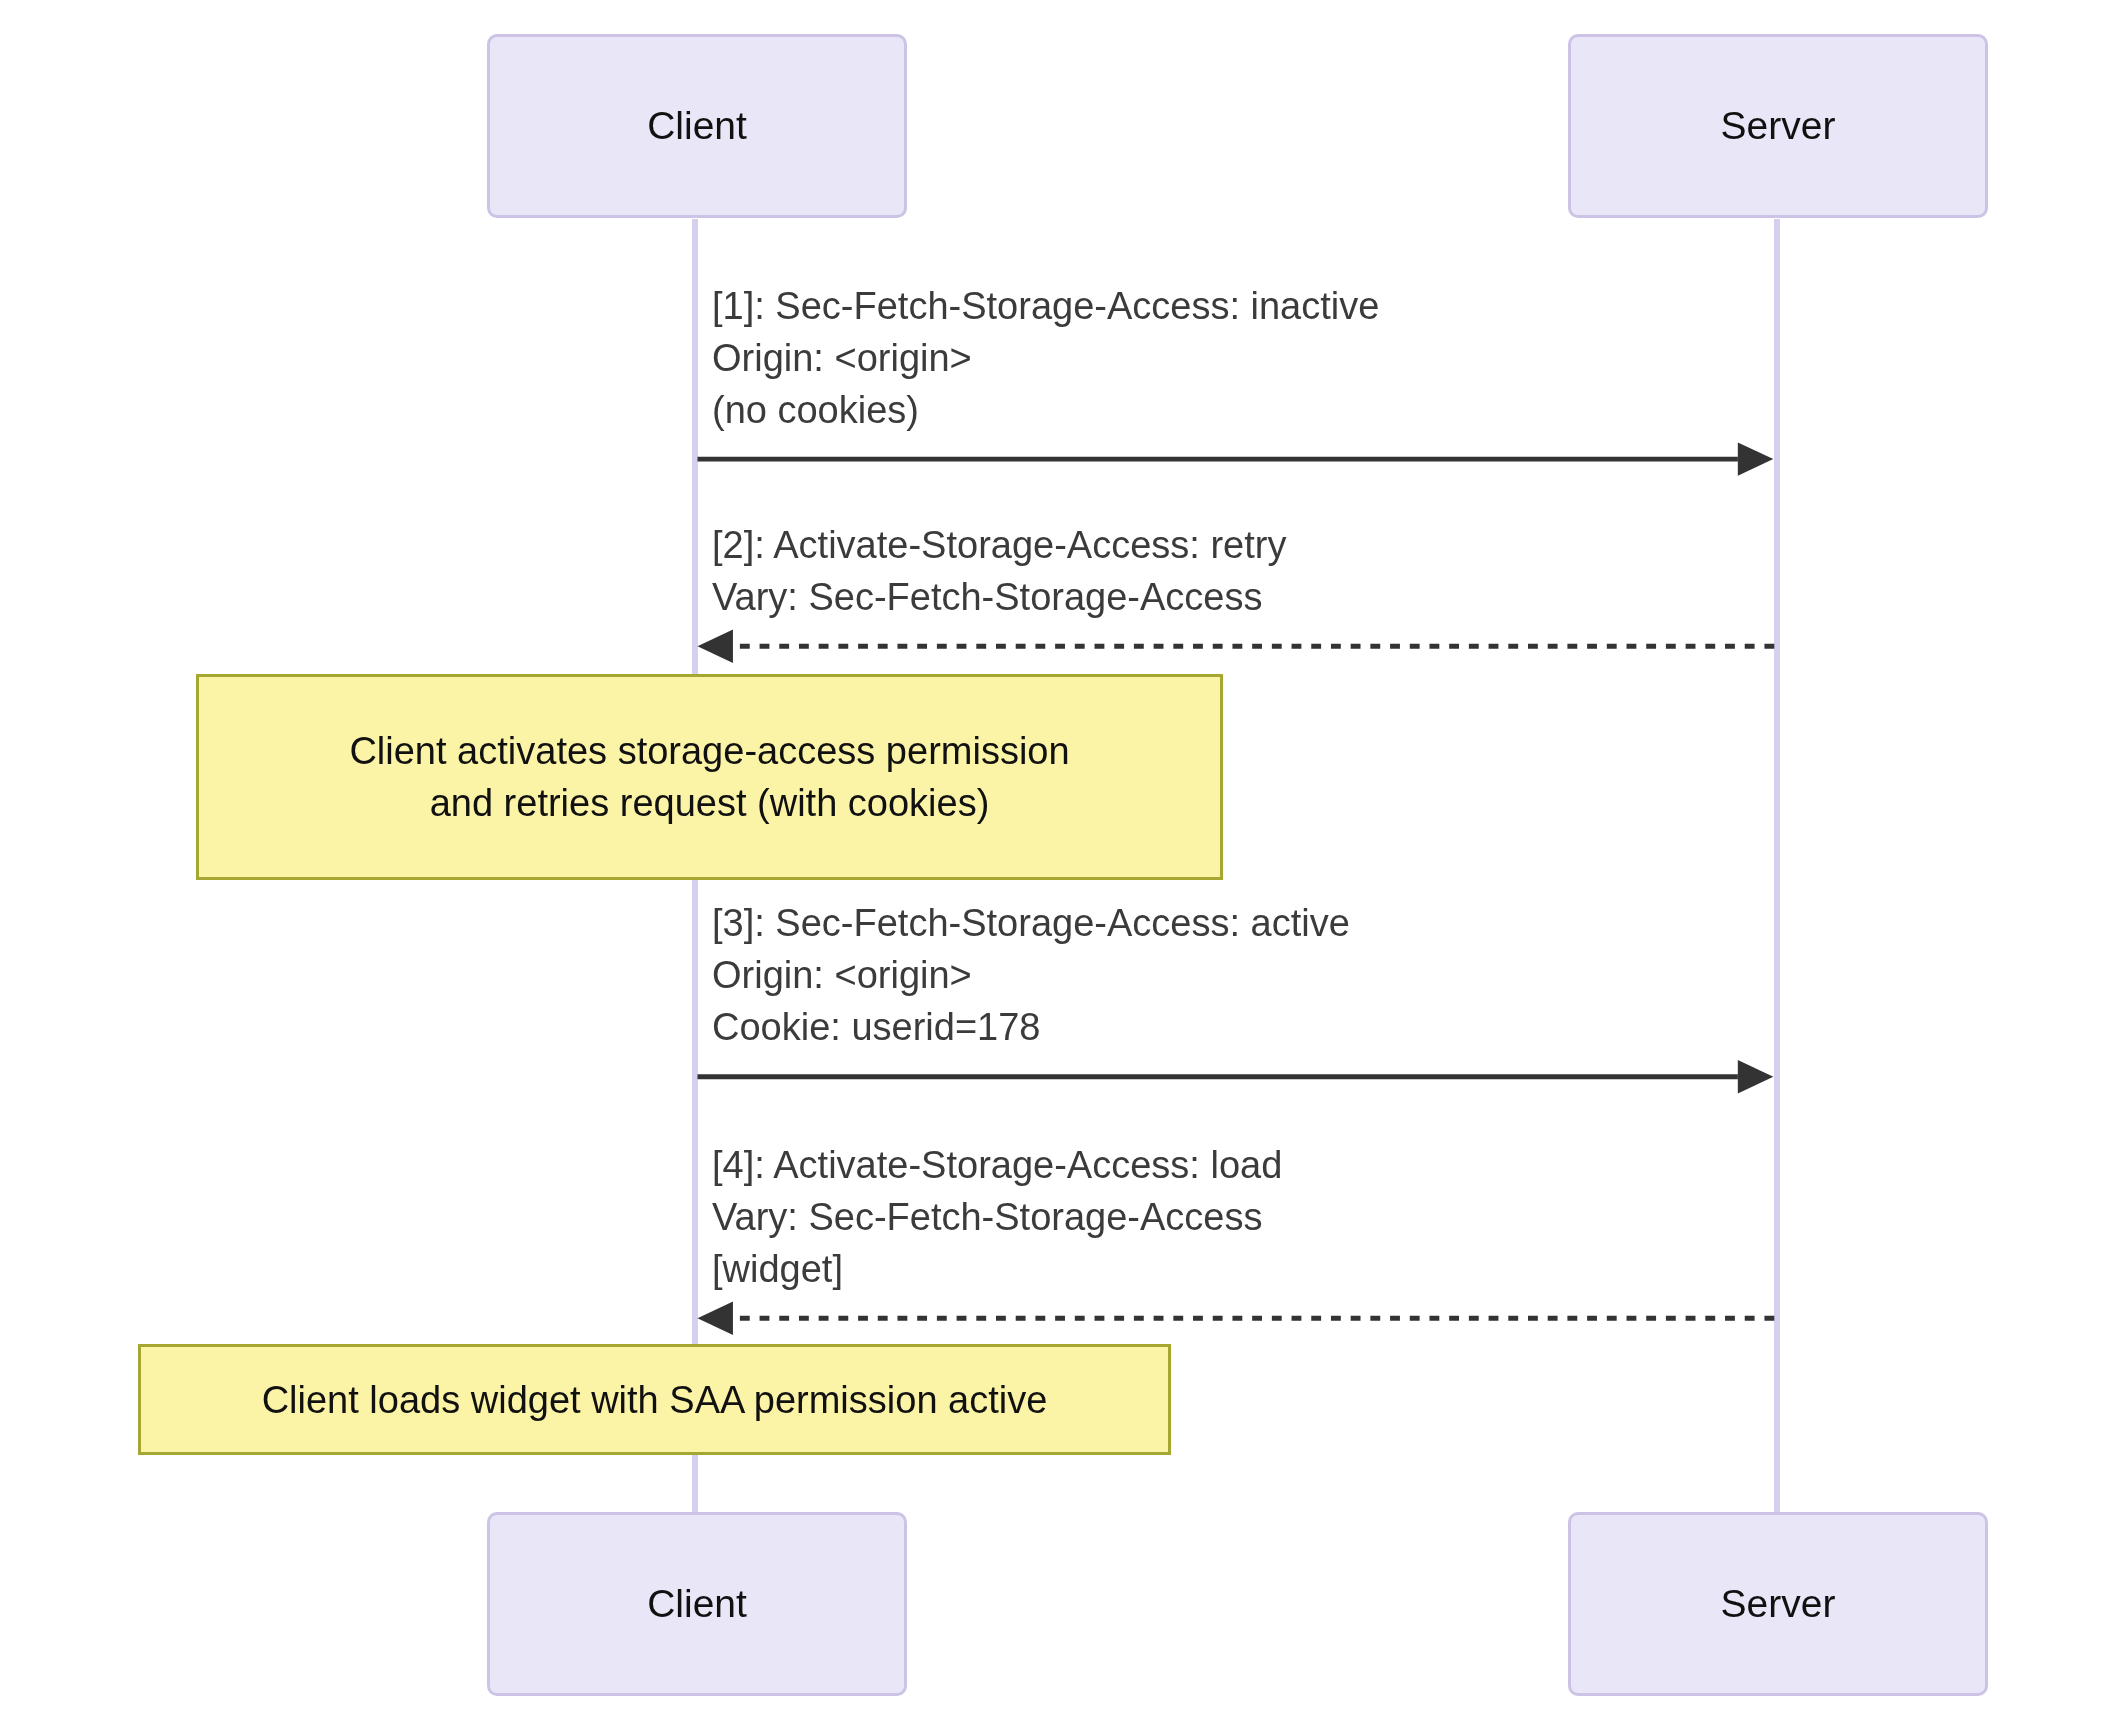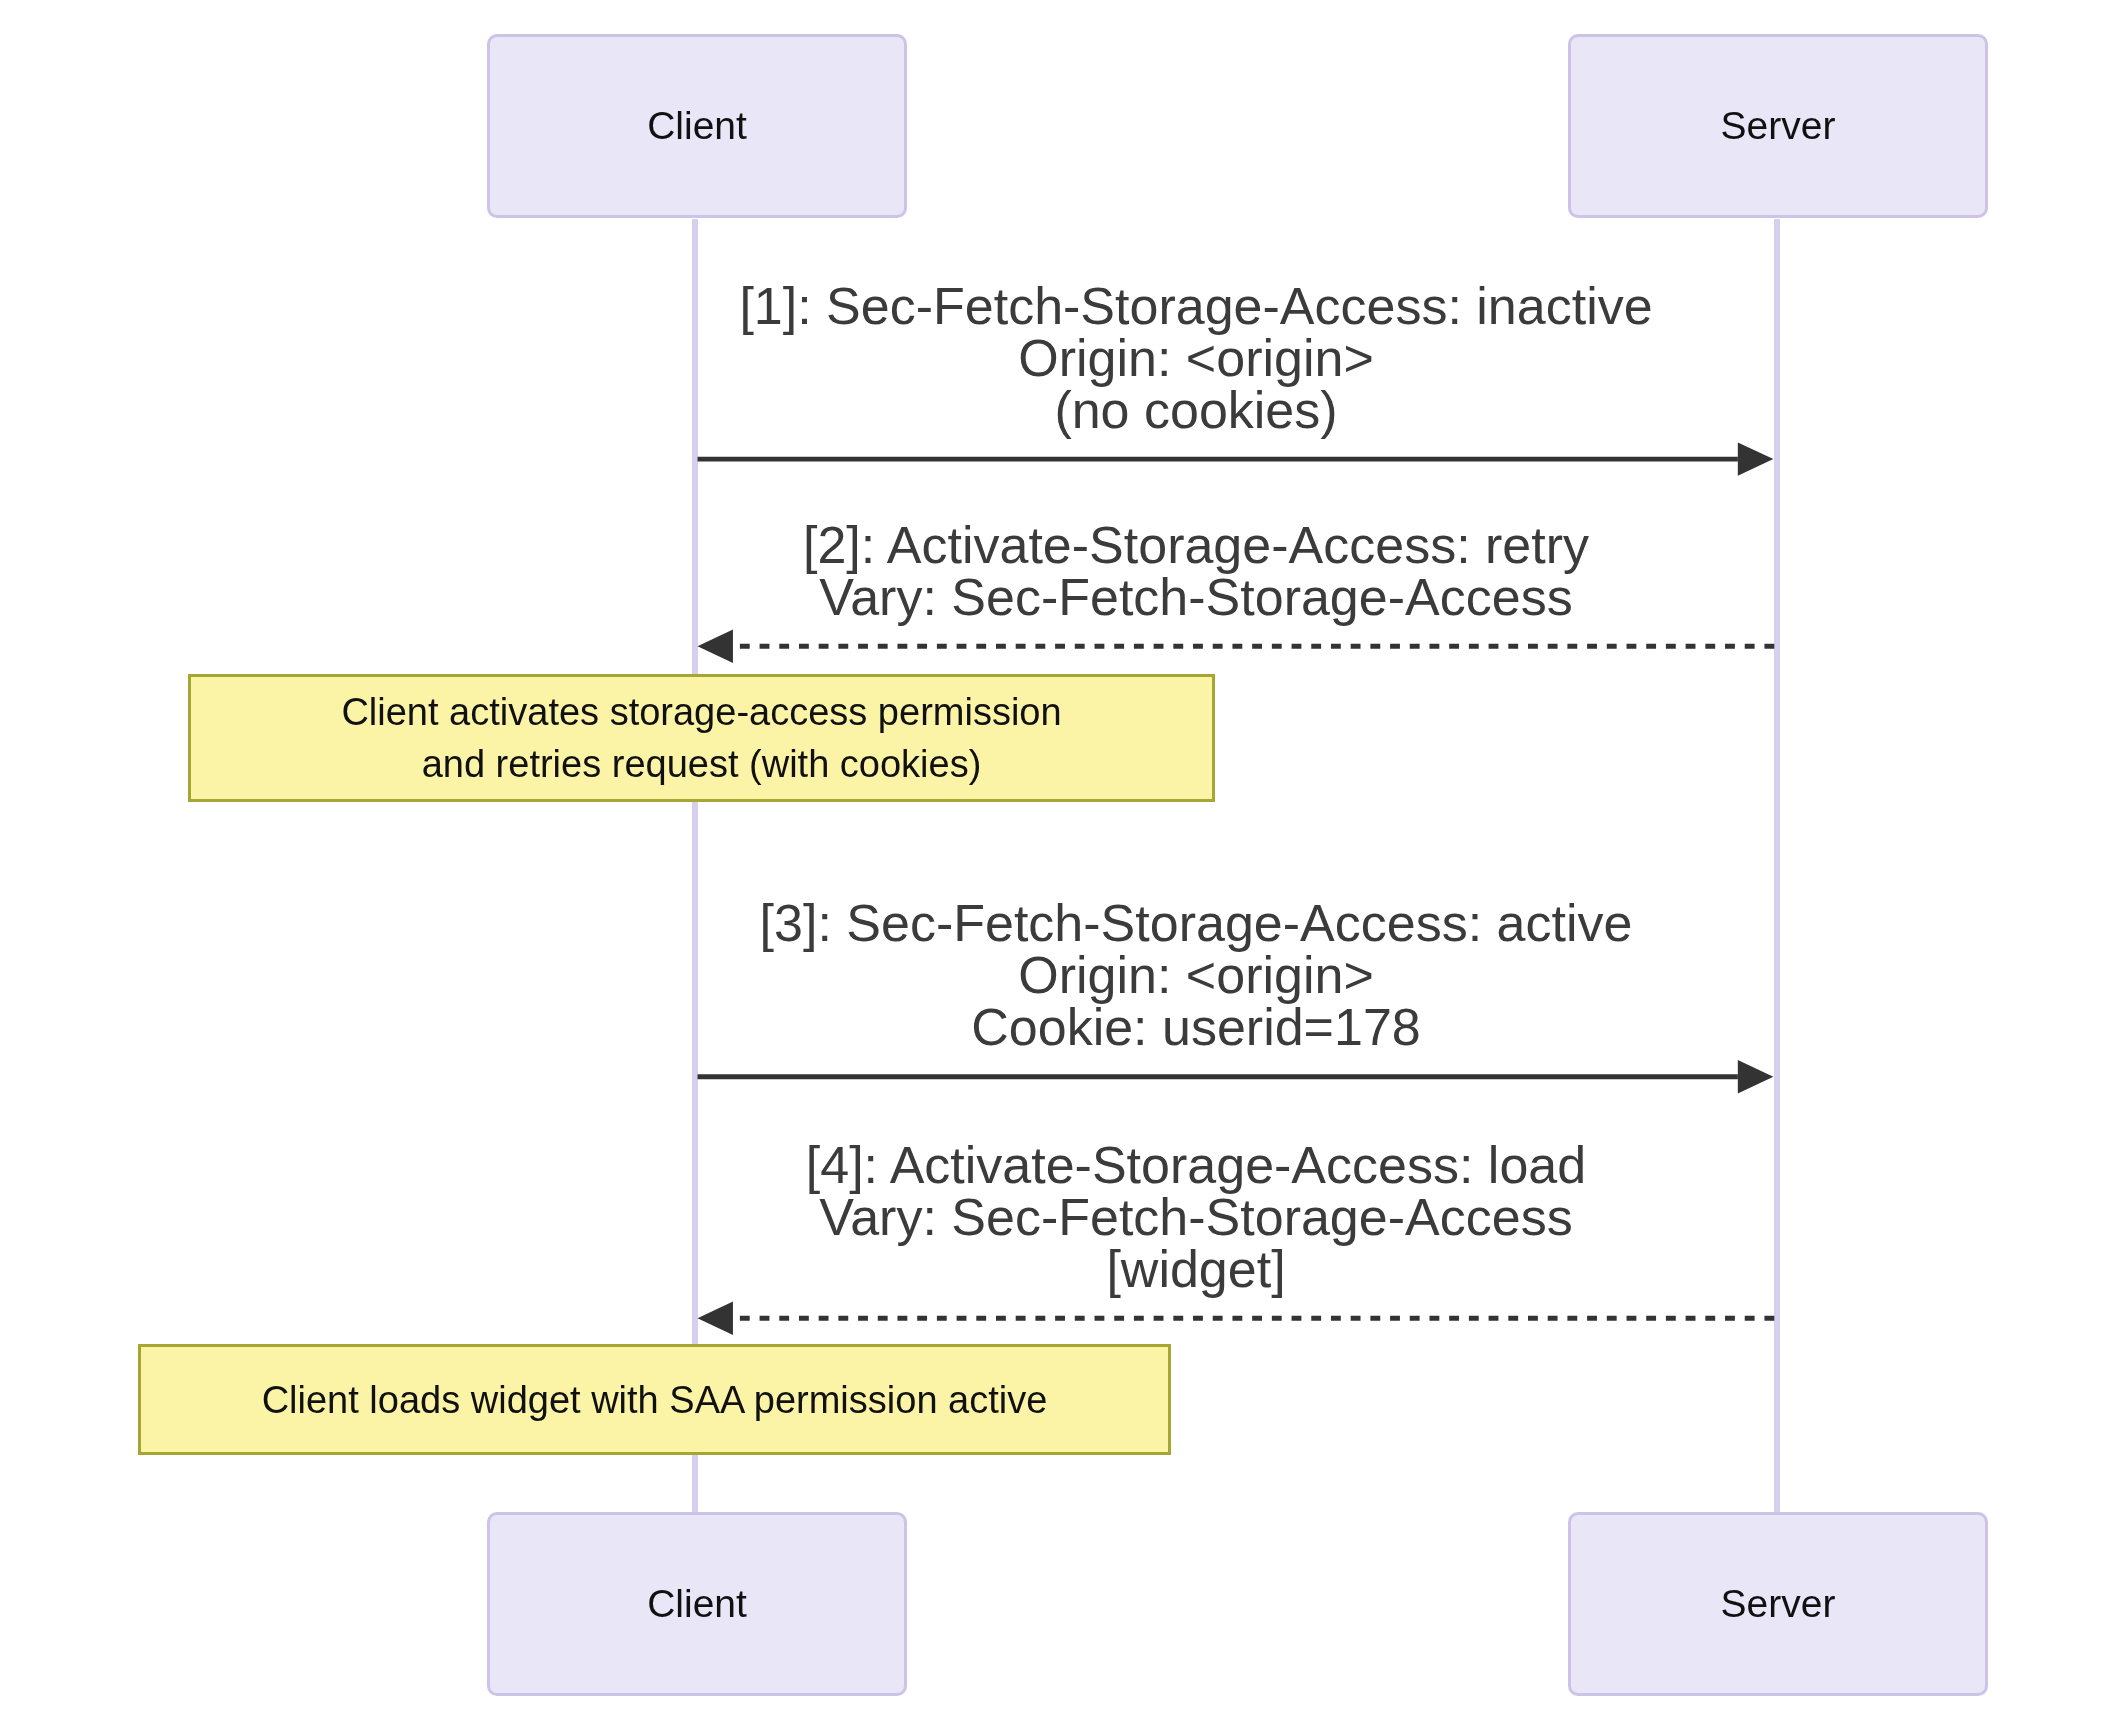--- a/index.html
+++ b/index.html
@@ -38,23 +38,22 @@
   .actor.server-bottom{left:1568px;top:1512px;}
   .lifeline{
     position:absolute;
     width:5.9px;top:219px;height:1293px;
     background:var(--lifeline);
   }
   .lifeline.client{left:692px;}
   .lifeline.server{left:1774px;}
   .msg{
     position:absolute;
-    left:656px;width:1080px;
-    text-align:center;
-    font-size:52px;line-height:52px;
+    left:712px;width:1080px;
+    font-size:38px;line-height:52px;
     color:var(--msg-text);
     white-space:nowrap;
   }
   .msg.m1{top:280px;}
   .msg.m2{top:519px;}
   .msg.m3{top:897px;}
   .msg.m4{top:1139px;}
   .arrows{
     position:absolute;left:0;top:0;width:2126px;height:1732px;
     pointer-events:none;
@@ -65,21 +64,21 @@
   .note{
     position:absolute;
     background:var(--note-fill);
     border:3px solid var(--note-border);
     display:flex;flex-direction:column;align-items:center;justify-content:center;
     font-size:38px;line-height:52px;
     color:var(--note-text);
     text-align:center;
     white-space:nowrap;
   }
-  .note.n1{left:188px;top:674px;width:1027px;height:128px;}
+  .note.n1{left:196px;top:674px;width:1027px;height:206px;}
   .note.n2{left:138px;top:1344px;width:1033px;height:111px;}
 </style>
 </head>
 <body>
 
 <div class="canvas">
 
   <div class="actor client-top">
     <span>Client</span>
   </div>

